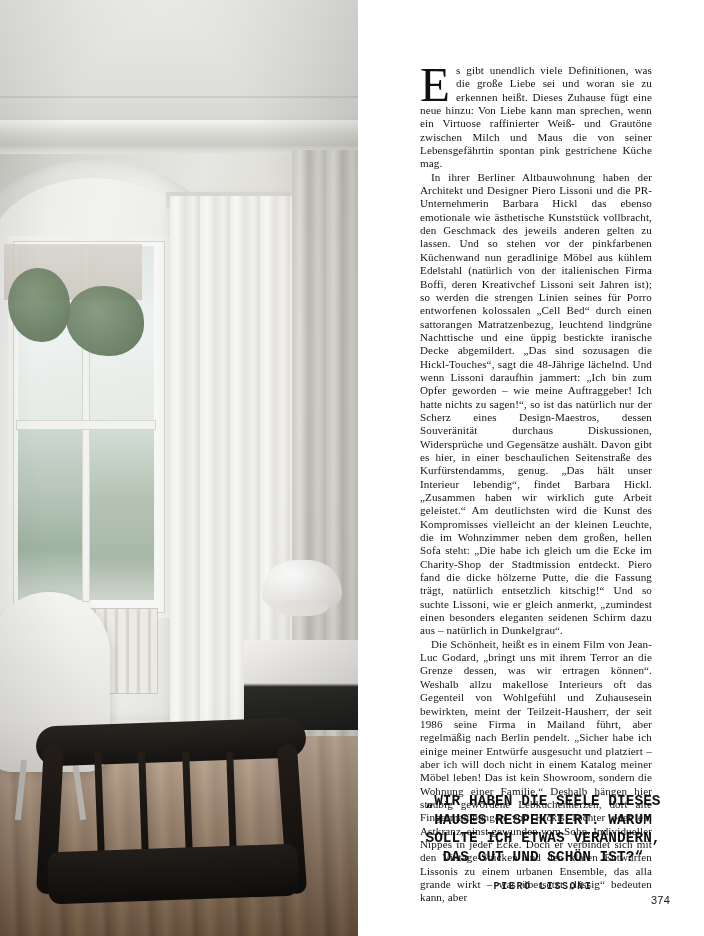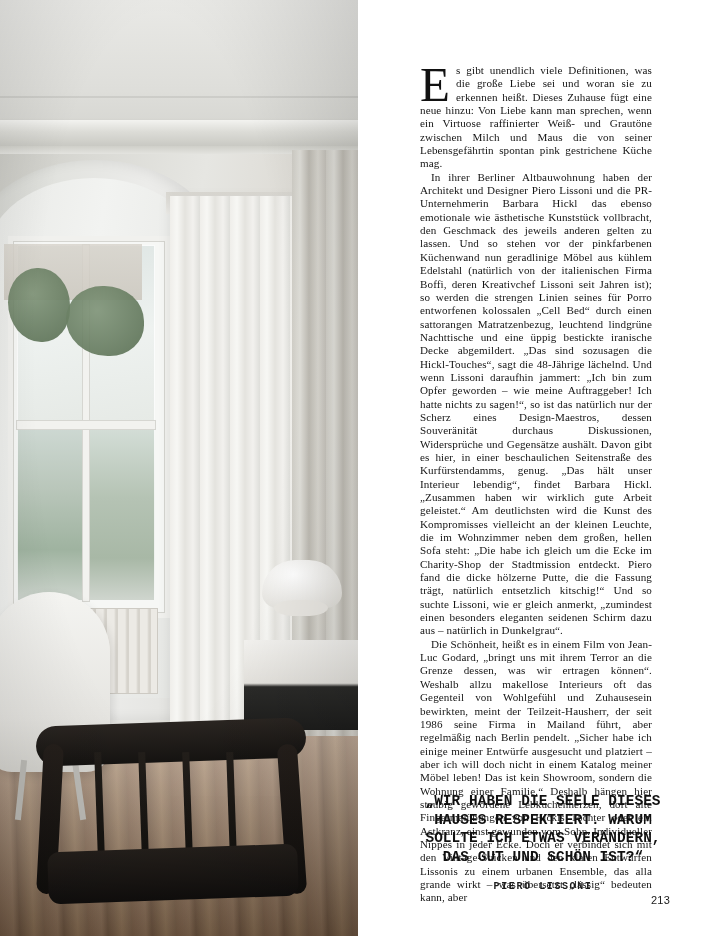--- a/index.html
+++ b/index.html
@@ -332,14 +332,14 @@
     <p class="dropcap-para"><span class="dropcap">E</span><span>s gibt unendlich viele Definitionen, was die große Liebe sei und woran sie zu erkennen heißt. Dieses Zuhause fügt eine neue hinzu: Von Liebe kann man sprechen, wenn ein Virtuose raffinierter Weiß- und Grautöne zwischen Milch und Maus die von seiner Lebensgefährtin spontan pink gestrichene Küche mag.</span></p>
     <p>In ihrer Berliner Altbauwohnung haben der Architekt und Designer Piero Lissoni und die PR-Unternehmerin Barbara Hickl das ebenso emotionale wie ästhetische Kunststück vollbracht, den Geschmack des jeweils anderen gelten zu lassen. Und so stehen vor der pinkfarbenen Küchenwand nun geradlinige Möbel aus kühlem Edelstahl (natürlich von der italienischen Firma Boffi, deren Kreativchef Lissoni seit Jahren ist); so werden die strengen Linien seines für Porro entworfenen kolossalen „Cell Bed“ durch einen sattorangen Matratzenbezug, leuchtend lindgrüne Nachttische und eine üppig bestickte iranische Decke abgemildert. „Das sind sozusagen die Hickl-Touches“, sagt die 48-Jährige lächelnd. Und wenn Lissoni daraufhin jammert: „Ich bin zum Opfer geworden – wie meine Auftraggeber! Ich hatte nichts zu sagen!“, so ist das natürlich nur der Scherz eines Design-Maestros, dessen Souveränität durchaus Diskussionen, Widersprüche und Gegensätze aushält. Davon gibt es hier, in einer beschaulichen Seitenstraße des Kurfürstendamms, genug. „Das hält unser Interieur lebendig“, findet Barbara Hickl. „Zusammen haben wir wirklich gute Arbeit geleistet.“ Am deutlichsten wird die Kunst des Kompromisses vielleicht an der kleinen Leuchte, die im Wohnzimmer neben dem großen, hellen Sofa steht: „Die habe ich gleich um die Ecke im Charity-Shop der Stadtmission entdeckt. Piero fand die dicke hölzerne Putte, die die Fassung trägt, natürlich entsetzlich kitschig!“ Und so suchte Lissoni, wie er gleich anmerkt, „zumindest einen besonders eleganten seidenen Schirm dazu aus – natürlich in Dunkelgrau“.</p>
     <p>Die Schönheit, heißt es in einem Film von Jean-Luc Godard, „bringt uns mit ihrem Terror an die Grenze dessen, was wir ertragen können“. Weshalb allzu makellose Interieurs oft das Gegenteil von Wohlgefühl und Zuhausesein bewirkten, meint der Teilzeit-Hausherr, der seit 1986 seine Firma in Mailand führt, aber regelmäßig nach Berlin pendelt. „Sicher habe ich einige meiner Entwürfe ausgesucht und platziert – aber ich will doch nicht in einem Katalog meiner Möbel leben! Das ist kein Showroom, sondern die Wohnung einer Familie.“ Deshalb hängen hier staubig gewordene Lebkuchenherzen, dort alte Fingermalübungen von Hickls Tochter oder ein Astkranz, einst gewunden vom Sohn. Individueller Nippes in jeder Ecke. Doch er verbindet sich mit den Vintage-Stücken und den klaren Entwürfen Lissonis zu einem urbanen Ensemble, das alla grande wirkt – was übersetzt „lässig“ bedeuten kann, aber</p>
   </div>
 
   <div class="pullquote">
     <div>„WIR HABEN DIE SEELE DIESES HAUSES RESPEKTIERT. WARUM SOLLTE ICH ETWAS VERÄNDERN, DAS GUT UND SCHÖN IST?“</div>
     <div class="pullquote-attr">PIERO LISSONI</div>
   </div>
 
-  <div class="folio">213</div>
+  <div class="folio">374</div>
 </div>
 
 </body></html>

